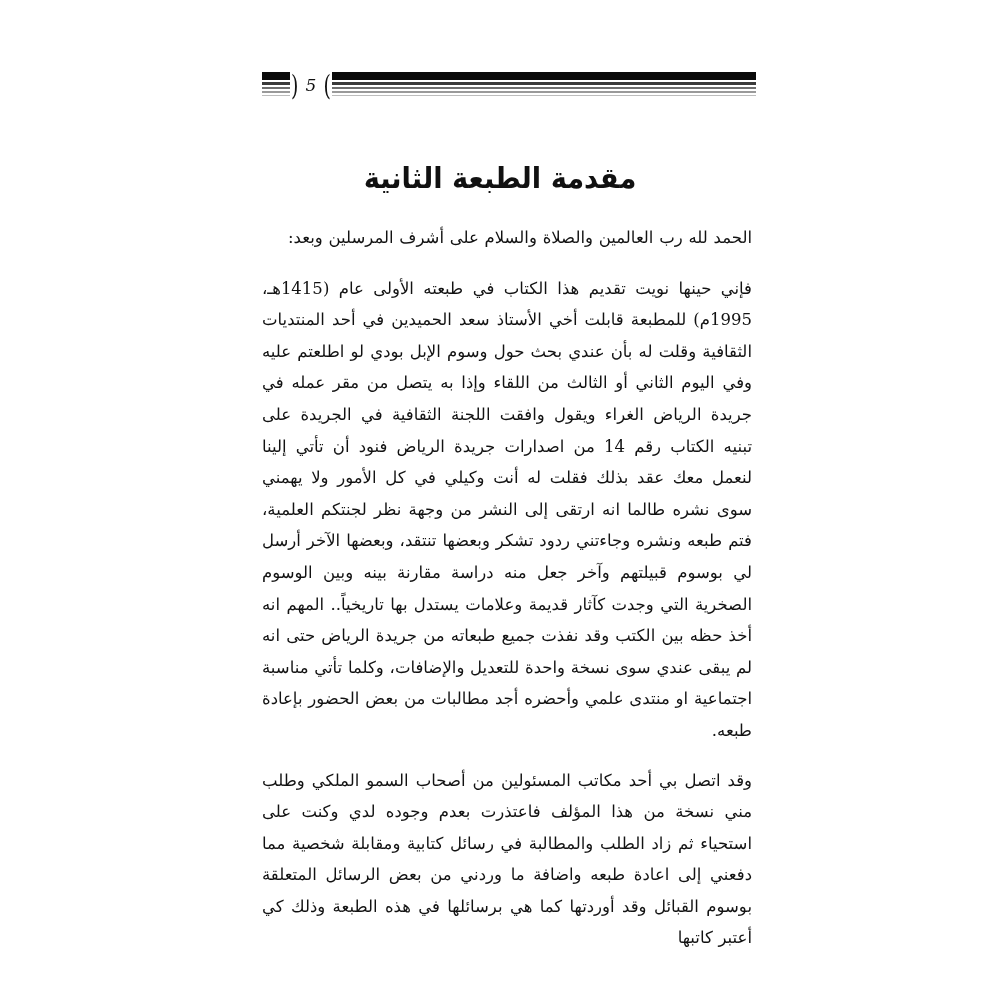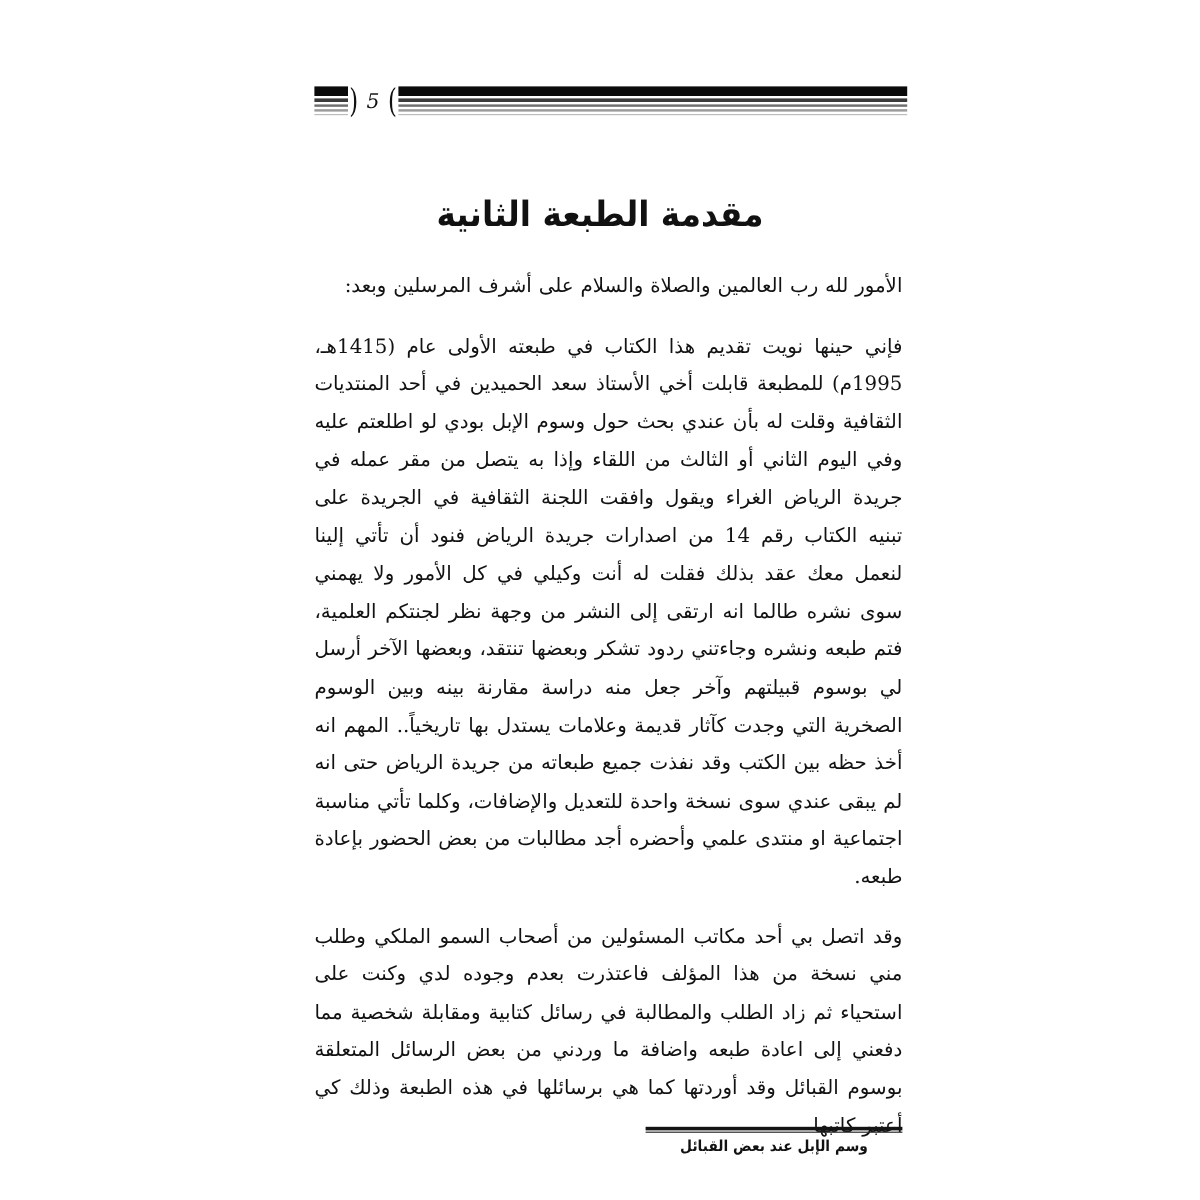--- a/index.html
+++ b/index.html
@@ -171,24 +171,19 @@
       <span class="s s2"></span>
       <span class="s s3"></span>
       <span class="s s4"></span>
       <span class="s s5"></span>
     </span>
   </div>
 
   <h1 class="doc-title">مقدمة الطبعة الثانية</h1>
 
   <div class="body-col">
-    <p class="para p-first">الأمور لله رب العالمين والصلاة والسلام على أشرف المرسلين وبعد:</p>
+    <p class="para p-first">الحمد لله رب العالمين والصلاة والسلام على أشرف المرسلين وبعد:</p>
     <p class="para">فإني حينها نويت تقديم هذا الكتاب في طبعته الأولى عام (1415هـ، 1995م) للمطبعة قابلت أخي الأستاذ سعد الحميدين في أحد المنتديات الثقافية وقلت له بأن عندي بحث حول وسوم الإبل بودي لو اطلعتم عليه وفي اليوم الثاني أو الثالث من اللقاء وإذا به يتصل من مقر عمله في جريدة الرياض الغراء ويقول وافقت اللجنة الثقافية في الجريدة على تبنيه الكتاب رقم 14 من اصدارات جريدة الرياض فنود أن تأتي إلينا لنعمل معك عقد بذلك فقلت له أنت وكيلي في كل الأمور ولا يهمني سوى نشره طالما انه ارتقى إلى النشر من وجهة نظر لجنتكم العلمية، فتم طبعه ونشره وجاءتني ردود تشكر وبعضها تنتقد، وبعضها الآخر أرسل لي بوسوم قبيلتهم وآخر جعل منه دراسة مقارنة بينه وبين الوسوم الصخرية التي وجدت كآثار قديمة وعلامات يستدل بها تاريخياً.. المهم انه أخذ حظه بين الكتب وقد نفذت جميع طبعاته من جريدة الرياض حتى انه لم يبقى عندي سوى نسخة واحدة للتعديل والإضافات، وكلما تأتي مناسبة اجتماعية او منتدى علمي وأحضره أجد مطالبات من بعض الحضور بإعادة طبعه.</p>
     <p class="para">وقد اتصل بي أحد مكاتب المسئولين من أصحاب السمو الملكي وطلب مني نسخة من هذا المؤلف فاعتذرت بعدم وجوده لدي وكنت على استحياء ثم زاد الطلب والمطالبة في رسائل كتابية ومقابلة شخصية مما دفعني إلى اعادة طبعه واضافة ما وردني من بعض الرسائل المتعلقة بوسوم القبائل وقد أوردتها كما هي برسائلها في هذه الطبعة وذلك كي أعتبر كاتبها</p>
   </div>
 
-  <div class="footer">
-    <div class="footer-rule-thick"></div>
-    <div class="footer-rule-thin"></div>
-    <div class="footer-text">وسم الإبل عند بعض القبائل</div>
-  </div>
 
 </div>
 
 </body></html>

